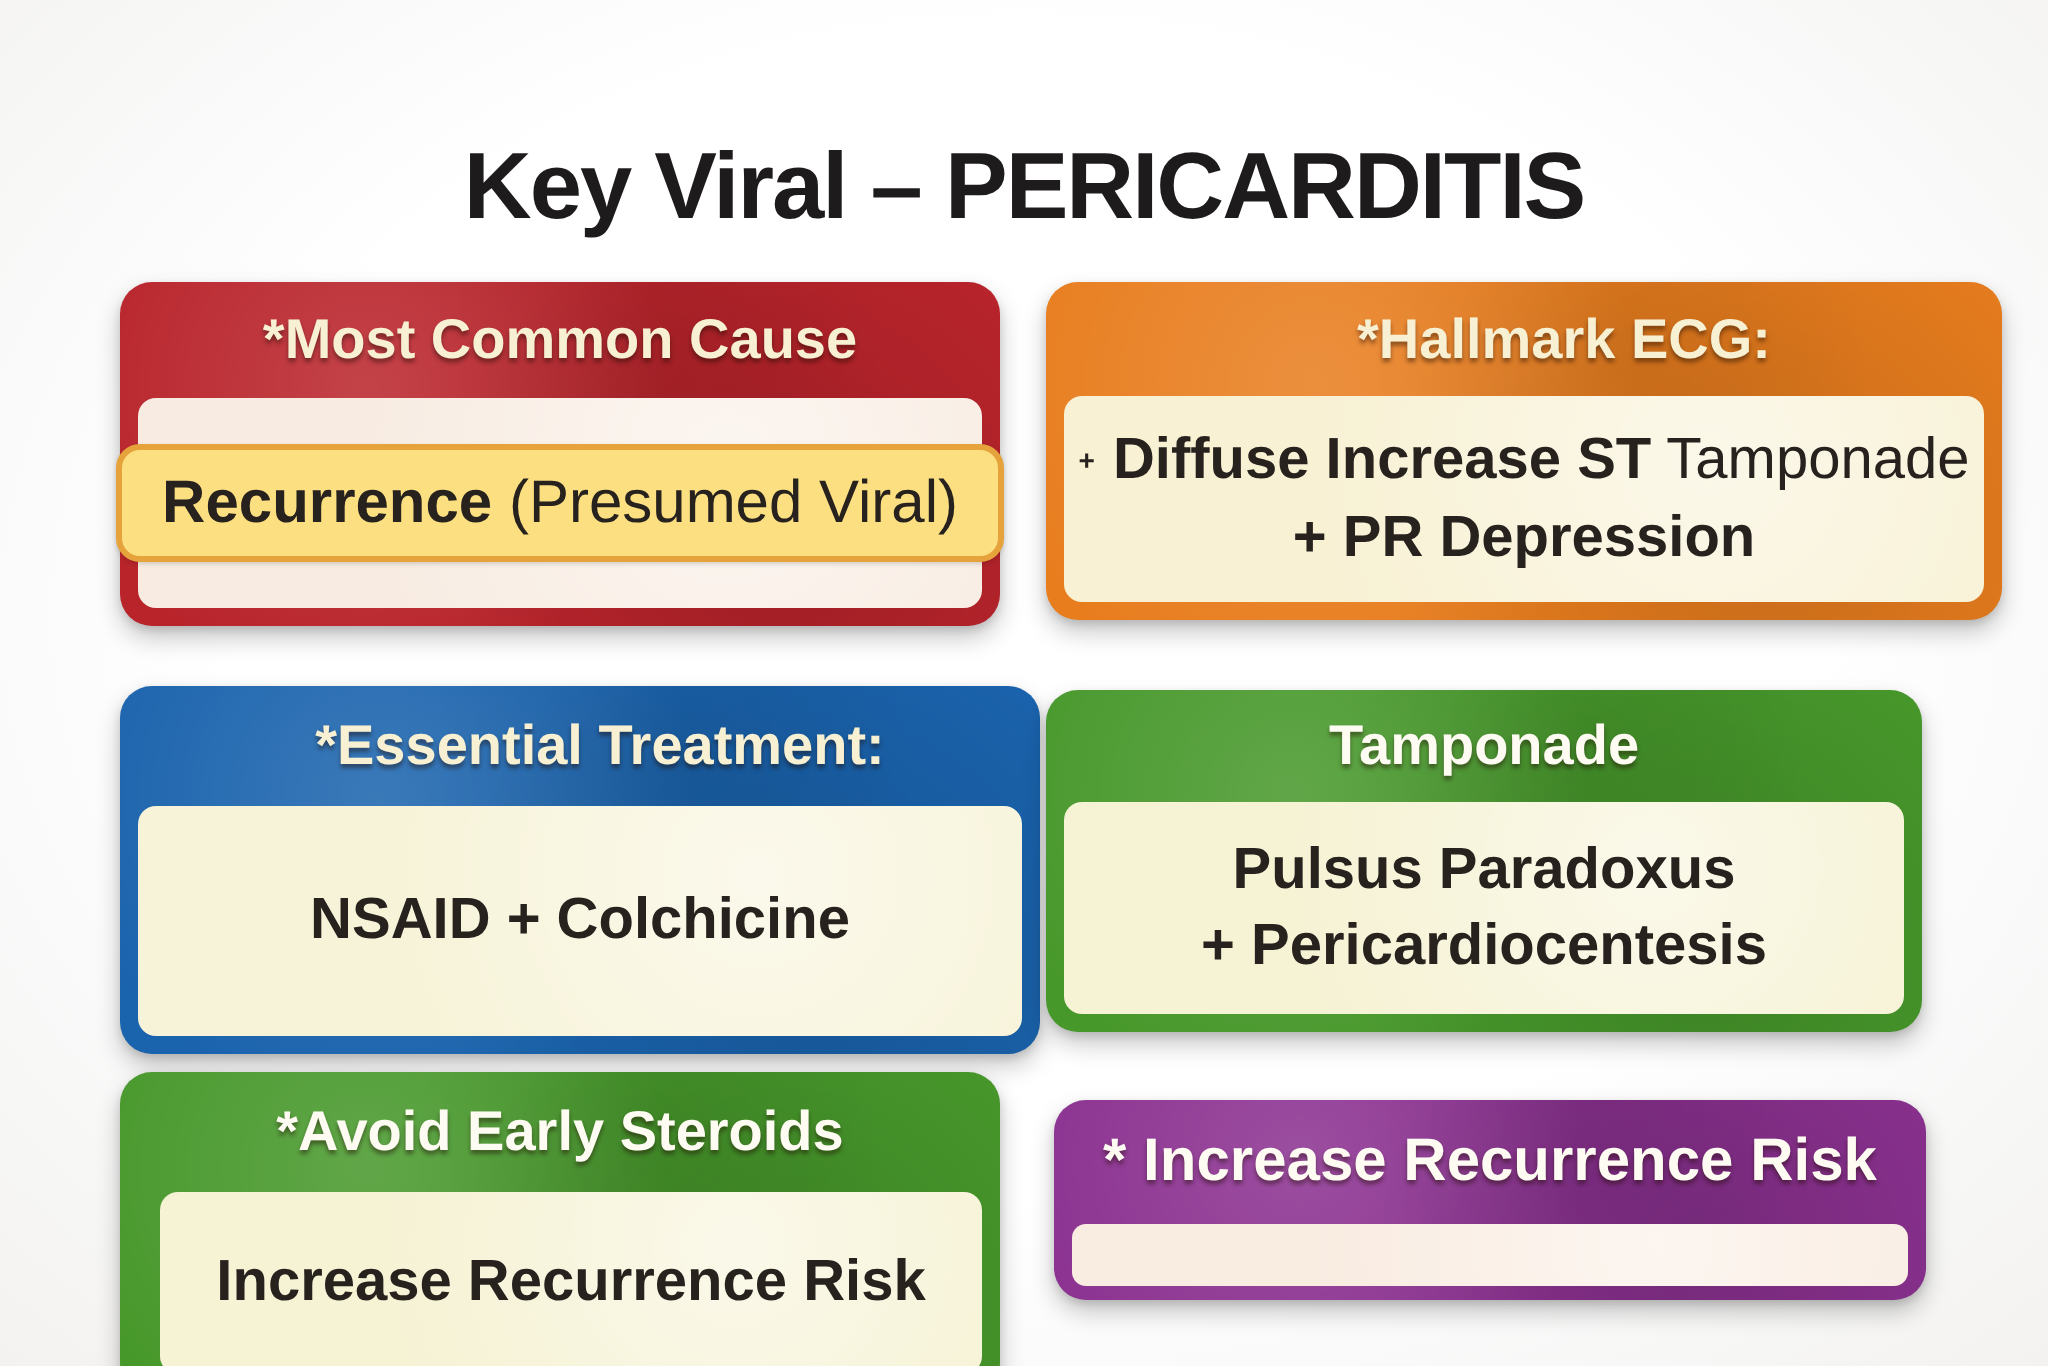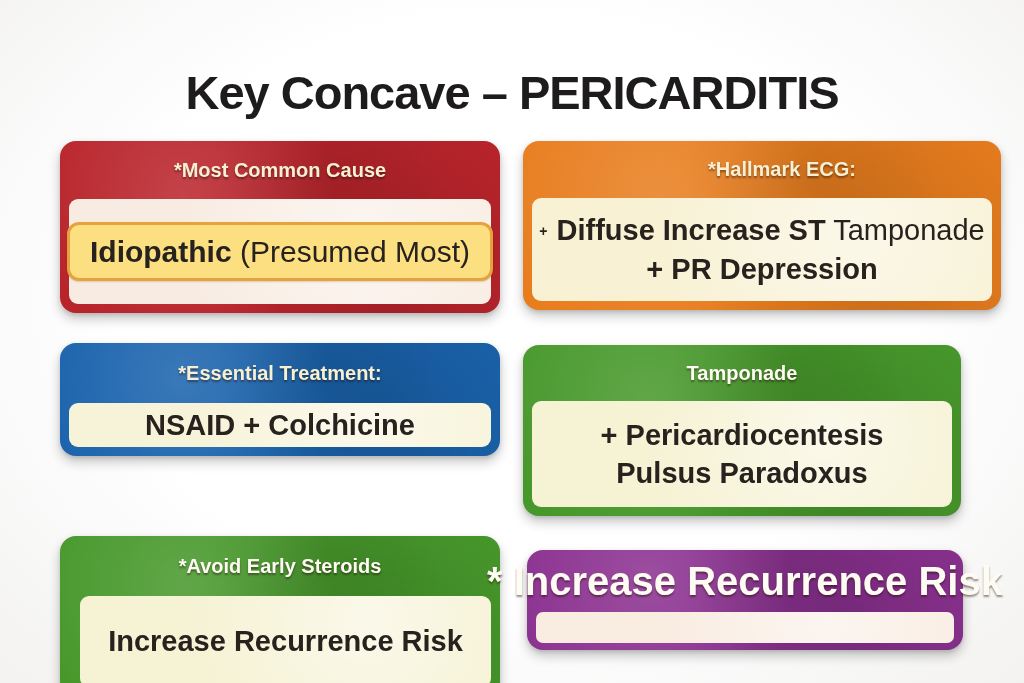--- a/index.html
+++ b/index.html
@@ -18,21 +18,21 @@
     position:absolute;border-radius:16px;
     background-color:var(--accent);
     background-image:
       radial-gradient(circle at 28% 30%, rgba(255,255,255,0.14), transparent 45%),
       radial-gradient(circle at 75% 75%, rgba(0,0,0,0.14), transparent 50%),
       radial-gradient(circle at 60% 20%, rgba(0,0,0,0.08), transparent 40%);
     box-shadow:0 6px 12px rgba(0,0,0,0.22), 0 2px 4px rgba(0,0,0,0.12);
   }
   .card-head{
     display:flex;align-items:center;justify-content:center;
-    font-weight:bold;font-size:20px;color:#f8f0d2;
+    font-weight:bold;font-size:28px;color:#f8f0d2;
     text-shadow:0 2px 2px rgba(30,10,0,0.45);
     white-space:nowrap;
   }
   .card-body{
     position:absolute;left:9px;right:9px;bottom:9px;border-radius:9px;
     background-color:var(--body-bg);
     background-image:radial-gradient(circle at 70% 30%, rgba(255,255,255,0.5), transparent 60%);
     display:flex;flex-direction:column;align-items:center;justify-content:center;
     color:#27221e;font-size:29px;line-height:1.32;text-align:center;
   }
@@ -46,45 +46,45 @@
     box-shadow:0 1px 2px rgba(0,0,0,0.15);
     white-space:nowrap;
   }
   
   #card-0{left:60px;top:141px;width:440px;height:172px;}
   #card-0 .card-head{height:58px;}
   #card-0 .card-body{top:58px;}
   #card-1{left:523px;top:141px;width:438px;height:169px;padding-left:40px;}
   #card-1 .card-head{height:57px;}
   #card-1 .card-body{top:57px;}
-  #card-2{left:60px;top:343px;width:440px;height:113px;}
+  #card-2{left:60px;top:343px;width:440px;height:184px;padding-left:20px;}
   #card-2 .card-head{height:60px;}
   #card-2 .card-body{top:60px;}
   #card-3{left:523px;top:345px;width:438px;height:171px;}
   #card-3 .card-head{height:56px;}
   #card-3 .card-body{top:56px;}
   #card-4{left:60px;top:536px;width:440px;height:161px;}
   #card-4 .card-head{height:60px;}
   #card-4 .card-body{top:60px;bottom:10px;margin-left:11px;}
   #card-5{left:527px;top:550px;width:436px;height:100px;}
   #card-5 .card-head{height:62px;}
   #card-5 .card-body{top:62px;bottom:7px;border-radius:7px;}
-  #card-5 .card-head{font-size:40px;color:#fdfbf2;}
+  #card-5 .card-head{font-size:30px;color:#fdfbf2;}
   #card-3 .card-head, #card-4 .card-head{color:#fdfbf2;}
 </style>
 </head>
 <body>
 
-<h1 class="page-title">Key Concave – PERICARDITIS</h1>
+<h1 class="page-title">Key Viral – PERICARDITIS</h1>
 
 <div class="card" id="card-0" style="--accent: #b9242b; --body-bg: #f8ece2; --hl-bg: #fbdf80; --hl-border: #e6a33c;">
   <div class="card-head">*Most Common Cause</div>
   <div class="card-body">
     <div class="highlight-box">
-      <span class="bold">Idiopathic</span><span class="regular"> (Presumed Most)</span>
+      <span class="bold">Recurrence</span><span class="regular"> (Presumed Viral)</span>
     </div>
   </div>
 </div>
 
 <div class="card" id="card-1" style="--accent: #e87d1e; --body-bg: #f8f1d4;">
   <div class="card-head">*Hallmark ECG:</div>
   <div class="card-body">
     <div>
       <span class="tiny-plus">+</span><span class="bold">Diffuse Increase ST</span><span class="regular"> Tamponade</span>
     </div>
@@ -100,24 +100,24 @@
     <div>
       <span class="bold">NSAID + Colchicine</span>
     </div>
   </div>
 </div>
 
 <div class="card" id="card-3" style="--accent: #47982b; --body-bg: #f6f2d4;">
   <div class="card-head">Tamponade</div>
   <div class="card-body">
     <div>
-      <span class="bold">+ Pericardiocentesis</span>
+      <span class="bold">Pulsus Paradoxus</span>
     </div>
     <div>
-      <span class="bold">Pulsus Paradoxus</span>
+      <span class="bold">+ Pericardiocentesis</span>
     </div>
   </div>
 </div>
 
 <div class="card" id="card-4" style="--accent: #47982b; --body-bg: #f6f2d4;">
   <div class="card-head">*Avoid Early Steroids</div>
   <div class="card-body">
     <div>
       <span class="bold">Increase Recurrence Risk</span>
     </div>

